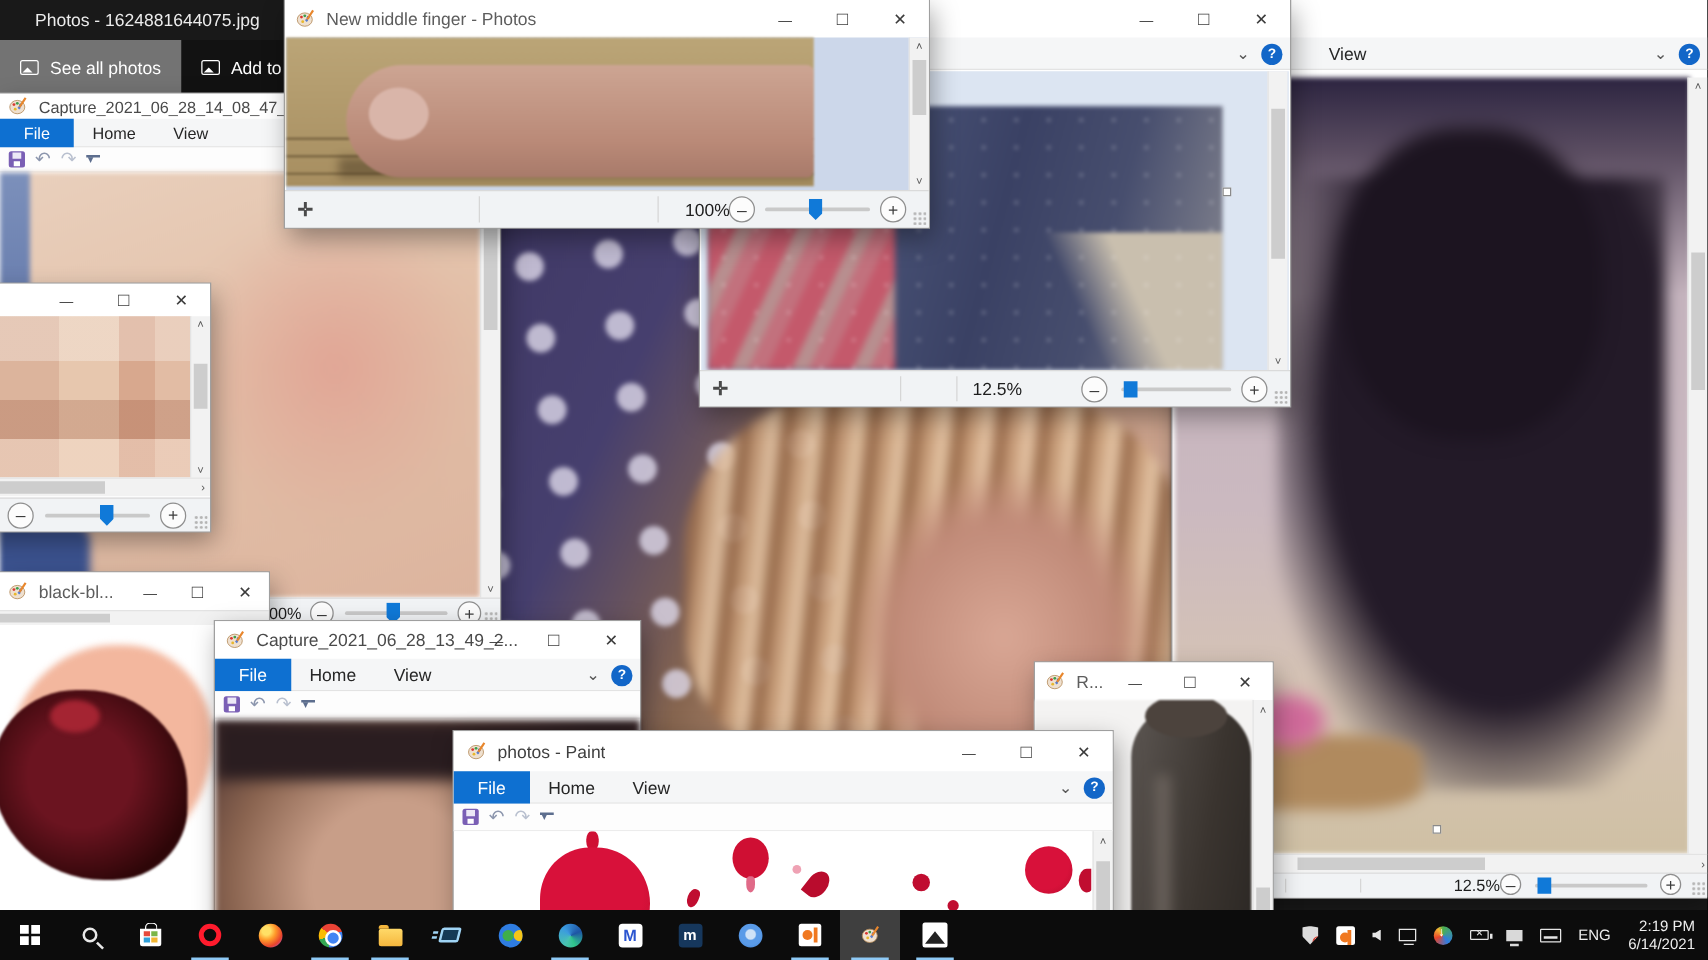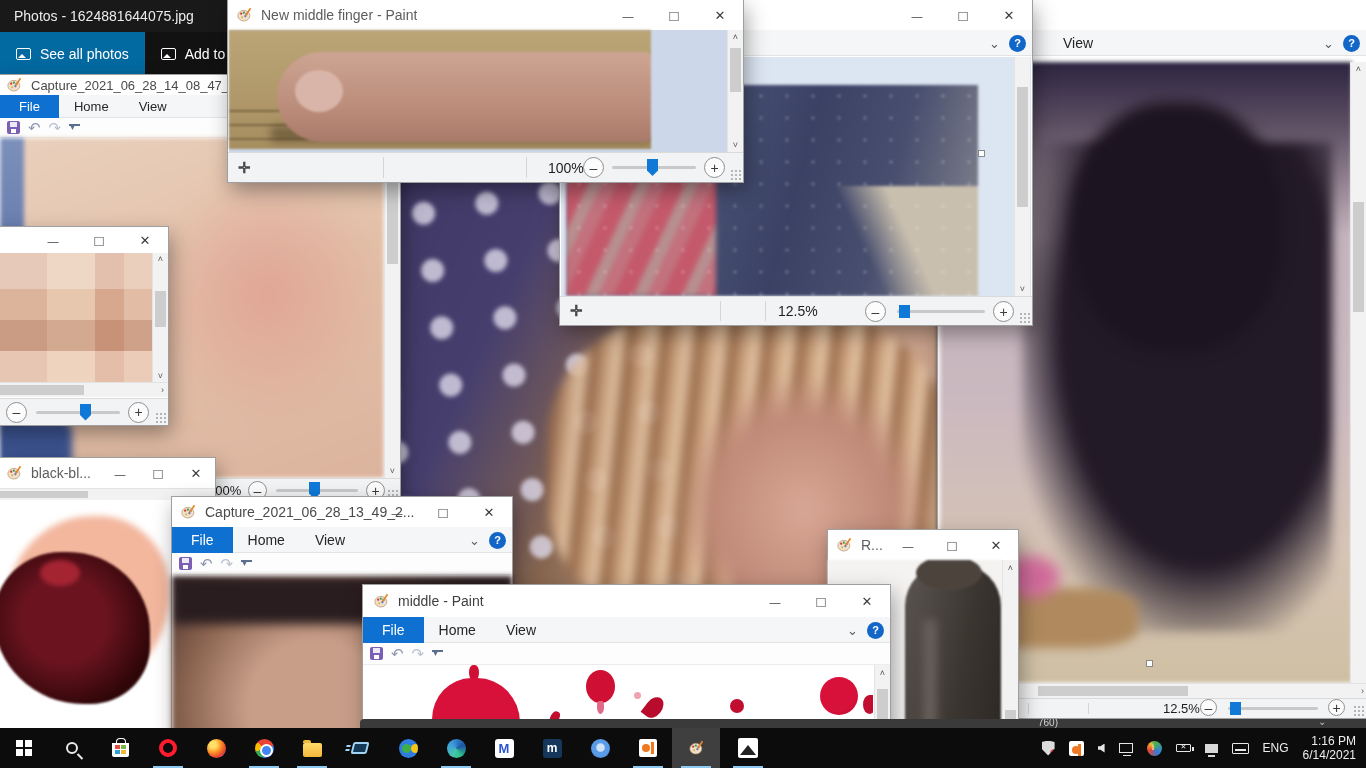--- a/index.html
+++ b/index.html
@@ -68,25 +68,25 @@
 
   .art { position:absolute; overflow:hidden; }
   .art > div { position:absolute; }
 
   
   .painticon { width:17px; height:16px; flex:none; }
 
   
   #photos-titlebar { left:0; top:0; width:1366px; height:32px; background:#191919;
                      display:flex; align-items:center; }
-  #photos-titlebar span { color:#ececec; font-size:14px; margin-left:14px; }
+  #photos-titlebar span { color:#ececec; font-size:14px; margin-left:28px; }
   #photos-toolbar { left:0; top:32px; width:1366px; height:43px; background:#121212;
                     display:flex; align-items:stretch; }
   .ph-btn { display:flex; align-items:center; gap:9px; color:#fff; font-size:14px; padding:0 16px; }
-  .ph-btn.blue { background:#0369a1; }
+  .ph-btn.blue { background:#737373; }
   .ph-ico { width:15px; height:12px; border:1.5px solid #fff; border-radius:2px; position:relative; }
   .ph-ico::after { content:""; position:absolute; left:1px; bottom:1px; border-left:4px solid transparent;
                    border-right:4px solid transparent; border-bottom:4px solid #fff; }
   #photos-bottombar { left:360px; top:719px; width:1006px; height:9px; background:#3a3a3a;
                       border-radius:4px 0 0 0; color:#cfcfcf; font-size:10px; overflow:hidden; }
   #photos-bottombar .txt { position:absolute; left:678px; top:-2px; }
   #photos-bottombar .chev2 { position:absolute; left:958px; top:-3px; color:#bbb; font-size:10px; }
 
   
   #taskbar { left:0; top:728px; width:1366px; height:40px; background:#0c0c0c;
@@ -192,24 +192,20 @@
     <div style="left:-30px; top:-20px; width:330px; height:690px; opacity:.8; transform:rotate(-9deg);
                 background-image:radial-gradient(circle,#ded9ea 0 11px,rgba(0,0,0,0) 12px);
                 background-size:64px 58px;"></div>
     <div style="left:160px; top:230px; width:400px; height:330px; opacity:.9; border-radius:40%;
                 background:repeating-linear-gradient(96deg,#e3c3a2 0 10px,#9c6f4e 14px 22px,#caa07c 26px 34px);
                 filter:blur(4px);"></div>
     <div style="left:290px; top:300px; width:250px; height:270px; filter:blur(7px);
                 background:radial-gradient(closest-side,#d9a795,#c08a78 70%,rgba(0,0,0,0));"></div>
   </div>
 
-  <div class="abs" id="photos-bottombar" style="z-index:55;">
-    <span class="txt">760)</span>
-    <span class="chev2">⌄</span>
-  </div>
 
   <div class="win" style="left:938px; top:0; width:428px; height:718px; z-index:2;">
     <div class="ribbonrow" style="top:30px;">
       <span class="tab" style="margin-left:110px;">View</span>
       <div class="ribR">
         <span class="chev"></span>
         <span class="help"></span>
       </div>
     </div>
 
@@ -383,21 +379,21 @@
     <div class="tb">
       <svg class="painticon" viewBox="0 0 24 24" style="margin-left:8px;">
         <ellipse cx="11" cy="13" rx="9" ry="8" fill="#efe0cf" stroke="#b48c5a"></ellipse>
         <circle cx="7" cy="10" r="1.7" fill="#d8372f"></circle>
           <circle cx="11" cy="8.5" r="1.7" fill="#3d9e4a"></circle>
         <circle cx="15" cy="10.5" r="1.7" fill="#2f6fd0"></circle>
           <circle cx="8.5" cy="15.5" r="1.7" fill="#e8b72c"></circle>
         <path d="M21 2 L13 14" stroke="#e8862c" stroke-width="2.6"></path>
           <path d="M12.2 13 l2 2" stroke="#5a7fd0" stroke-width="2.6"></path>
       </svg>
-      <span class="ttl">New middle finger - Paint</span>
+      <span class="ttl">New middle finger - Photos</span>
       <div class="caps">
         <div class="cap">
             <span class="i-min"></span>
           </div>
         <div class="cap">
             <span class="i-max"></span>
           </div>
         <div class="cap">
             <span class="i-close"></span>
           </div>
@@ -560,21 +556,21 @@
     <div class="tb" style="height:32px;">
       <svg class="painticon" viewBox="0 0 24 24" style="margin-left:10px;">
         <ellipse cx="11" cy="13" rx="9" ry="8" fill="#efe0cf" stroke="#b48c5a"></ellipse>
         <circle cx="7" cy="10" r="1.7" fill="#d8372f"></circle>
           <circle cx="11" cy="8.5" r="1.7" fill="#3d9e4a"></circle>
         <circle cx="15" cy="10.5" r="1.7" fill="#2f6fd0"></circle>
           <circle cx="8.5" cy="15.5" r="1.7" fill="#e8b72c"></circle>
         <path d="M21 2 L13 14" stroke="#e8862c" stroke-width="2.6"></path>
           <path d="M12.2 13 l2 2" stroke="#5a7fd0" stroke-width="2.6"></path>
       </svg>
-      <span class="ttl" style="color:#3f3f3f;">middle - Paint</span>
+      <span class="ttl" style="color:#3f3f3f;">photos - Paint</span>
       <div class="caps" style="height:32px;">
         <div class="cap" style="height:32px;">
             <span class="i-min"></span>
           </div>
         <div class="cap" style="height:32px;">
             <span class="i-max"></span>
           </div>
         <div class="cap" style="height:32px;">
             <span class="i-close"></span>
           </div>
@@ -679,19 +675,19 @@
         </span>
       <span class="tray-ic ic-orangeapp" style="width:15px; height:15px;"></span>
       <span class="tray-ic ic-vol"></span>
       <span class="tray-ic ic-net"></span>
       <span class="tray-ic ic-idm"></span>
       <span class="tray-ic ic-batt"></span>
       <span class="tray-ic ic-mon"></span>
       <span class="tray-ic ic-kbd"></span>
       <span id="lang">ENG</span>
       <span id="clock">
-        <span>1:16 PM</span><br>
+        <span>2:19 PM</span><br>
         <span>6/14/2021</span>
       </span>
     </div>
   </div>
 
 </div>
 
 </body></html>

